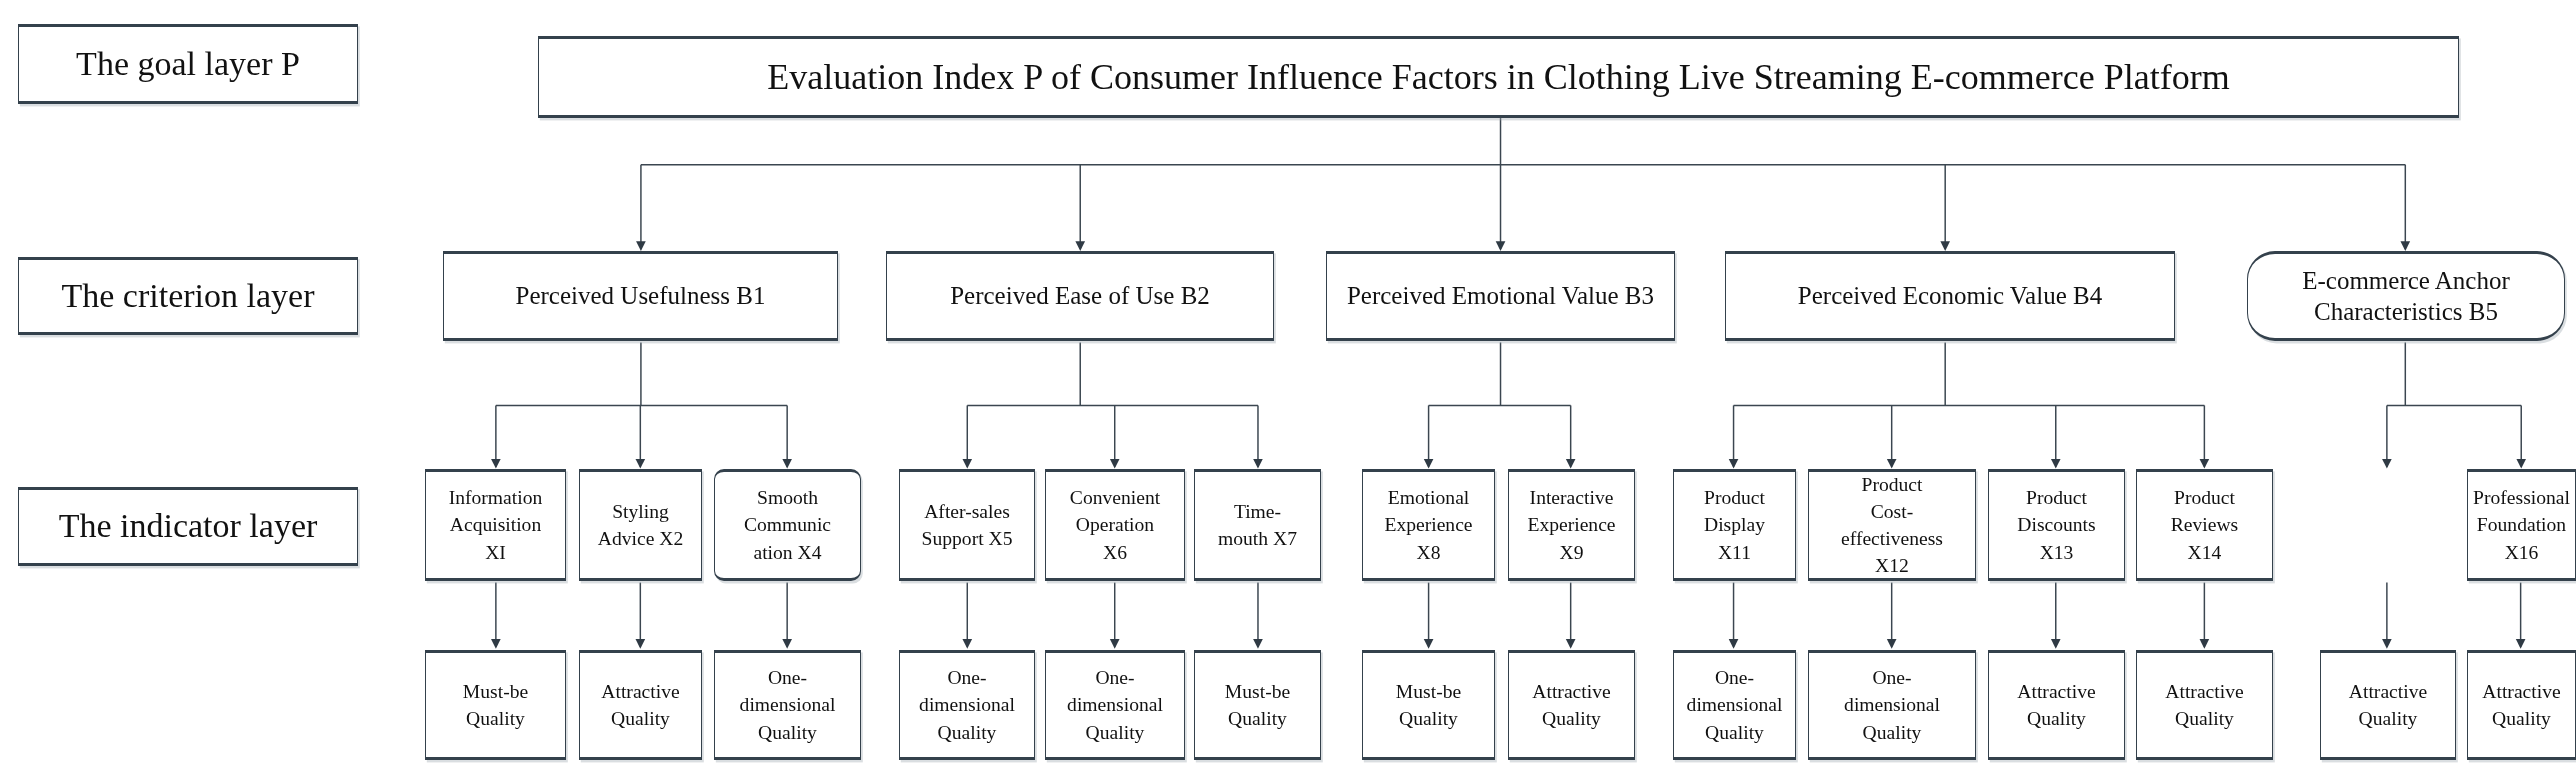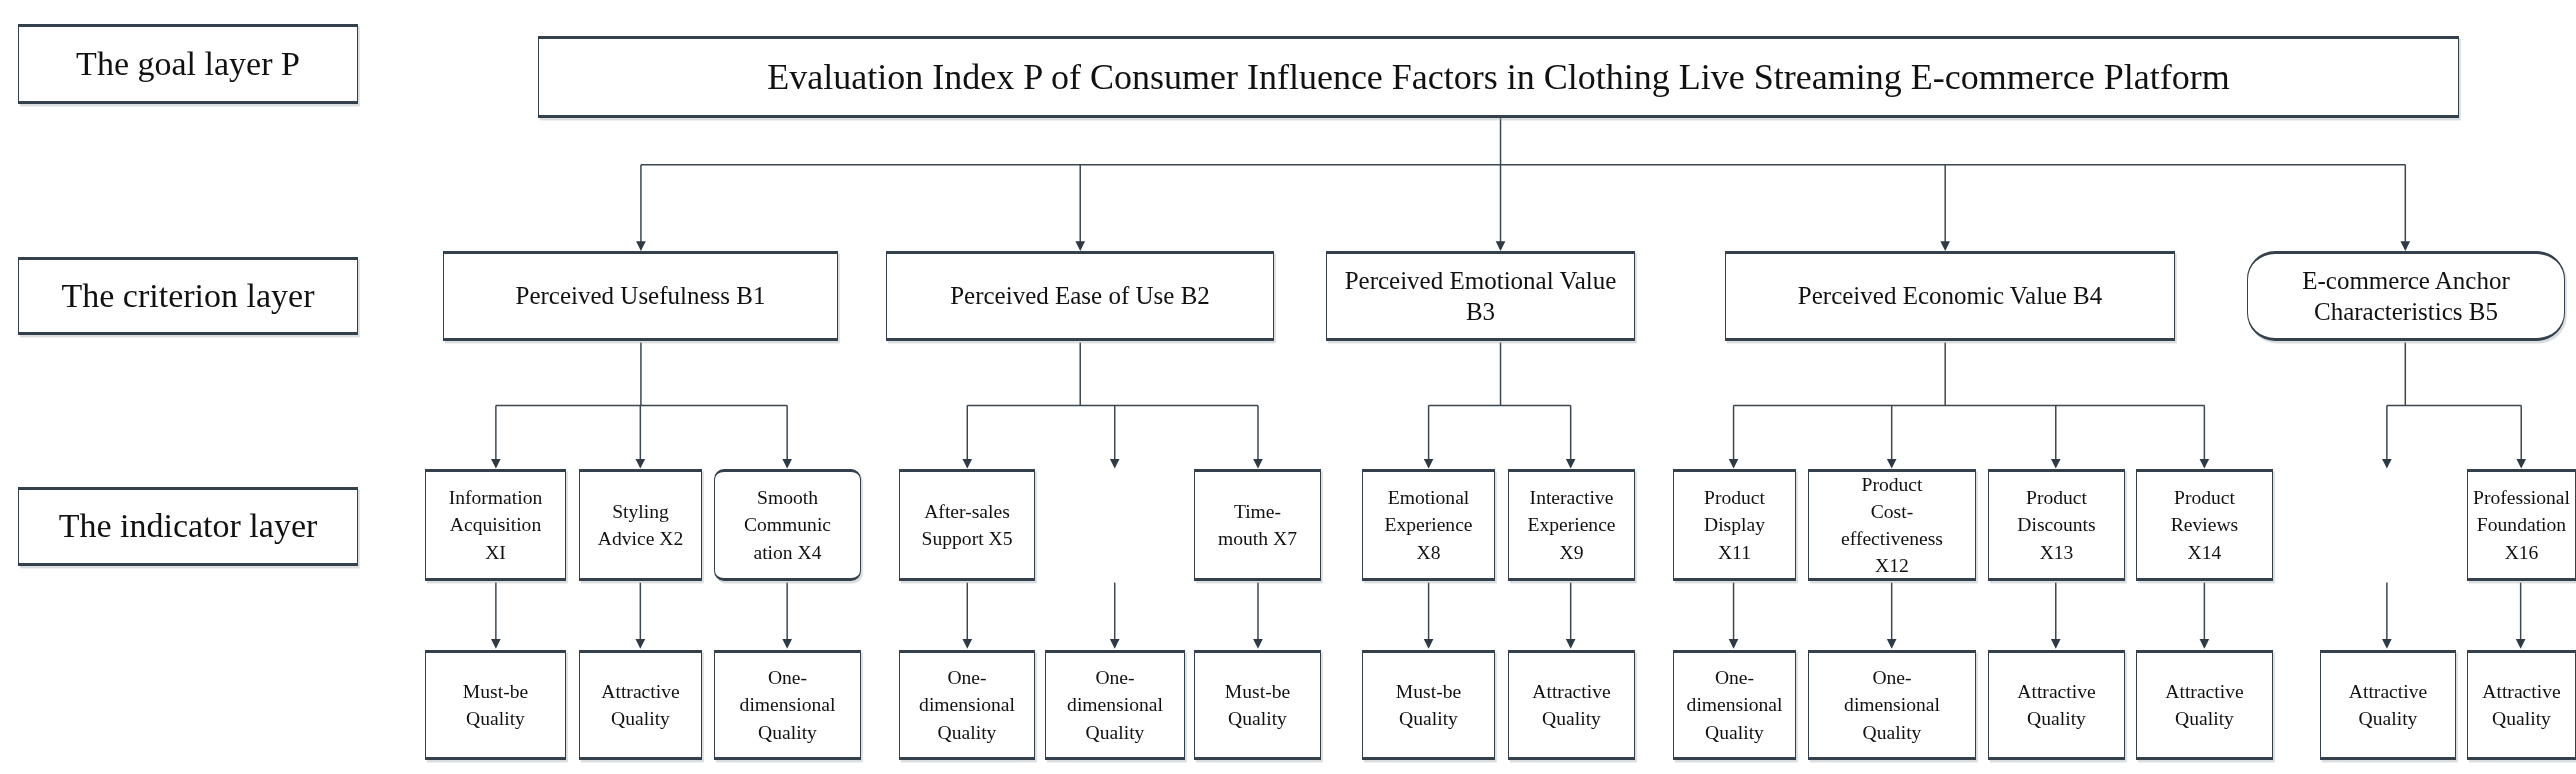--- a/index.html
+++ b/index.html
@@ -114,35 +114,38 @@
   </svg>
 
   <div class="box layer-label" style="left:18px; top:24px; width:340px; height:80px;">The goal layer P</div>
   <div class="box layer-label" style="left:18px; top:257px; width:340px; height:78px;">The criterion layer</div>
   <div class="box layer-label" style="left:18px; top:487px; width:340px; height:79px;">The indicator layer</div>
 
   <div class="box goal-box" style="left:538px; top:36px; width:1921px; height:82px;">Evaluation Index P of Consumer Influence Factors in Clothing Live Streaming E-commerce Platform</div>
 
   <div class="box crit-box" style="left:443px;  top:251px; width:395px; height:90px;">Perceived Usefulness B1</div>
   <div class="box crit-box" style="left:886px; top:251px; width:388px; height:90px;">Perceived Ease of Use B2</div>
-  <div class="box crit-box" style="left:1326px; top:251px; width:309px; height:90px;">Perceived Emotional Value B3</div>
+  <div class="box crit-box" style="left:1326px; top:251px; width:349px; height:90px;">Perceived Emotional Value B3</div>
   <div class="box crit-box" style="left:1725px; top:251px; width:450px; height:90px;">Perceived Economic Value B4</div>
   <div class="box crit-box" style="left:2247px; top:251px; width:318px; height:90px;border-radius:28px;">E-commerce Anchor
 Characteristics B5</div>
 
   <div class="box ind-box" style="left:425px;  top:469px; width:141px; height:112px;">Information
 Acquisition
 XI</div>
   <div class="box ind-box" style="left:579px;  top:469px; width:123px; height:112px;">Styling
 Advice X2</div>
   <div class="box ind-box" style="left:714px; top:469px; width:147px; height:112px;border-radius:10px;">Smooth
 Communic
 ation X4</div>
   <div class="box ind-box" style="left:899px; top:469px; width:136px; height:112px;">After-sales
 Support X5</div>
+  <div class="box ind-box" style="left:1045px; top:469px; width:140px; height:112px;">Convenient
+Operation
+X6</div>
   <div class="box ind-box" style="left:1194px; top:469px; width:127px; height:112px;">Time-
 mouth X7</div>
   <div class="box ind-box" style="left:1362px; top:469px; width:133px; height:112px;">Emotional
 Experience
 X8</div>
   <div class="box ind-box" style="left:1508px; top:469px; width:127px; height:112px;">Interactive
 Experience
 X9</div>
   <div class="box ind-box" style="left:1673px; top:469px; width:123px; height:112px;">Product
 Display

